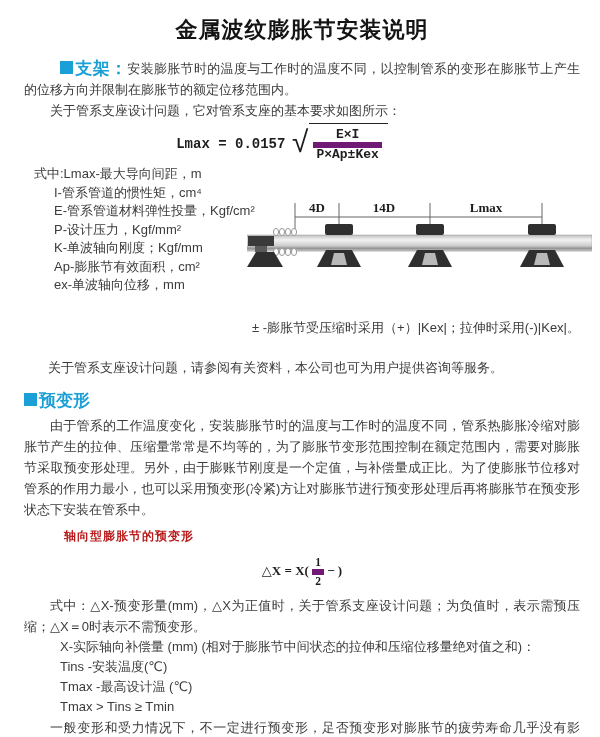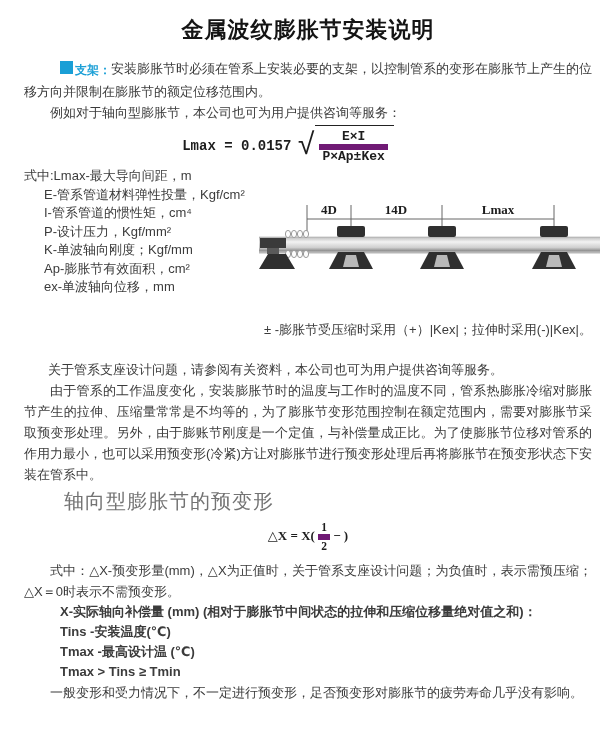--- a/index.html
+++ b/index.html
@@ -1,77 +1,77 @@
 <!DOCTYPE html>
 <html><head>
 <meta charset="utf-8">
 <style>
   * { margin:0; padding:0; box-sizing:border-box; }
   html,body { background:#ffffff; }
   .doc {
     width:600px; height:737px; background:#fff; overflow:hidden;
     font-family:"Liberation Sans","DejaVu Sans",sans-serif;
     color:#3b3b3b; font-size:13px; line-height:21px;
-    padding:14px 8px 0 24px; position:relative;
+    padding:14px 20px 0 24px; position:relative;
   }
   h1.title {
     text-align:center; font-size:22px; line-height:28px; color:#141414;
     font-weight:bold; letter-spacing:1px; margin:2px 0 14px 0;
   }
   .sq {
     display:inline-block; width:13px; height:13px; background:#1a9fd6;
     vertical-align:-1px; margin-right:2px;
   }
-  .blue-label { color:#1a9fd6; font-size:12px; font-weight:bold; vertical-align:-1px; }
+  .blue-label { color:#1a9fd6; font-size:17px; font-weight:bold; vertical-align:-1px; }
   p.body { text-align:justify; }
   .indent1 { text-indent:36px; }
   .indent2 { text-indent:2em; }
   
   .formula { font-family:"Liberation Serif","DejaVu Serif",serif; color:#1d1d1d; font-weight:bold; }
   .lmax-formula { text-align:center; margin:2px 40px 2px 0; height:40px; line-height:40px; font-size:14px;font-family:Liberation Mono, monospace; }
   .rad { font-size:30px; font-weight:normal; vertical-align:middle; margin-left:6px; }
   .radicand { display:inline-block; border-top:1.5px solid #222; vertical-align:middle; padding:1px 6px 0 4px; }
   .frac { display:inline-block; text-align:center; vertical-align:middle; font-size:13px; line-height:14px; }
   .frac .num { display:block; padding:0 3px; }
   .frac .den { display:block; border-top:6px solid #701a75; padding:0 3px; }
   
   .def-zone { position:relative; min-height:148px; }
-  .def-line { line-height:18.5px; white-space:nowrap; }
+  .def-line { line-height:18.5px; white-space:nowrap;margin-left:10px; }
   .def-line.sub { padding-left:20px; }
   .diagram-wrap { position:absolute; top:30px; right:-12px; width:345px; height:100px; }
   .note-line { line-height:21px; }
   .note-sign { margin-left:18px; margin-top:4px;text-align:right; }
   .note-consult { text-indent:24px;margin-top:19px; }
   
   .section-head { margin:12px 0 4px 0; }
-  .sub-head { color:#737373; font-size:20px; font-weight:normal; margin:6px 0 4px 40px; letter-spacing:1px; }
+  .sub-head { color:#b91c1c; font-size:12px; font-weight:bold; margin:6px 0 4px 40px; letter-spacing:1px; }
   .axial-formula { text-align:center; margin:6px 0 6px 0; font-size:13px; height:36px; line-height:36px; }
   .axial-formula .frac { font-size:11.5px; line-height:13px; }
-  .notes-block div { line-height:20px; margin-left:36px;font-weight:bold; }
+  .notes-block div { line-height:20px; margin-left:36px; }
   svg text { font-family:"Liberation Serif","DejaVu Serif",serif; font-weight:bold; }
 </style>
 </head>
 <body>
 
 <div class="doc">
 
   <h1 class="title">金属波纹膨胀节安装说明</h1>
 
-  <p class="body indent1"><span class="sq"></span><span class="blue-label">支架：</span><span>安装膨胀节时必须在管系上安装必要的支架，以控制管系的变形在膨胀节上产生的位移方向并限制在膨胀节的额定位移范围内。</span></p>
+  <p class="body indent1"><span class="sq"></span><span class="blue-label">支架：</span><span>安装膨胀节时的温度与工作时的温度不同，以控制管系的变形在膨胀节上产生的位移方向并限制在膨胀节的额定位移范围内。</span></p>
 
-  <p class="body indent2">例如对于轴向型膨胀节，本公司也可为用户提供咨询等服务：</p>
+  <p class="body indent2">关于管系支座设计问题，它对管系支座的基本要求如图所示：</p>
 
   <div class="formula lmax-formula">
     <span>Lmax = 0.0157</span><span class="rad">√</span><span class="radicand"><span class="frac"><span class="num">E×I</span><span class="den">P×Ap±Kex</span></span></span>
   </div>
 
   <div class="def-zone">
     <div class="def-line">式中:Lmax-最大导向间距，m</div>
+    <div class="def-line sub">I-管系管道的惯性矩，cm⁴</div>
     <div class="def-line sub">E-管系管道材料弹性投量，Kgf/cm²</div>
-    <div class="def-line sub">I-管系管道的惯性矩，cm⁴</div>
     <div class="def-line sub">P-设计压力，Kgf/mm²</div>
     <div class="def-line sub">K-单波轴向刚度；Kgf/mm</div>
     <div class="def-line sub">Ap-膨胀节有效面积，cm²</div>
     <div class="def-line sub">ex-单波轴向位移，mm</div>
 
     <div class="diagram-wrap">
       <svg viewBox="0 0 345 100" width="345" height="100">
         <defs>
           <linearGradient id="pipeGrad" x1="0" y1="0" x2="0" y2="1">
             <stop offset="0" stop-color="#bfbfbf"></stop>
@@ -127,20 +127,21 @@
           <polygon points="273,72 317,72 308,55 282,55" fill="#2f2f2f"></polygon>
           <polygon points="287,70 303,70 300,58 290,58" fill="#b9b9b9"></polygon>
         </g>
       </svg>
     </div>
   </div>
 
   <p class="note-line note-sign">± -膨胀节受压缩时采用（+）|Kex|；拉伸时采用(-)|Kex|。</p>
   <p class="note-line note-consult">关于管系支座设计问题，请参阅有关资料，本公司也可为用户提供咨询等服务。</p>
 
+  <div class="section-head"><span class="sq"></span><span class="blue-label">预变形</span></div>
 
   <p class="body indent2">由于管系的工作温度变化，安装膨胀节时的温度与工作时的温度不同，管系热膨胀冷缩对膨胀节产生的拉伸、压缩量常常是不均等的，为了膨胀节变形范围控制在额定范围内，需要对膨胀节采取预变形处理。另外，由于膨账节刚度是一个定值，与补偿量成正比。为了使膨胀节位移对管系的作用力最小，也可以采用预变形(冷紧)方让对膨胀节进行预变形处理后再将膨胀节在预变形状态下安装在管系中。</p>
 
   <div class="sub-head">轴向型膨胀节的预变形</div>
 
   <div class="formula axial-formula">
     <span>△X = X(</span>
     <span class="frac"><span class="num">1</span><span class="den">2</span></span>
     <span>−</span>
     <span>)</span>

